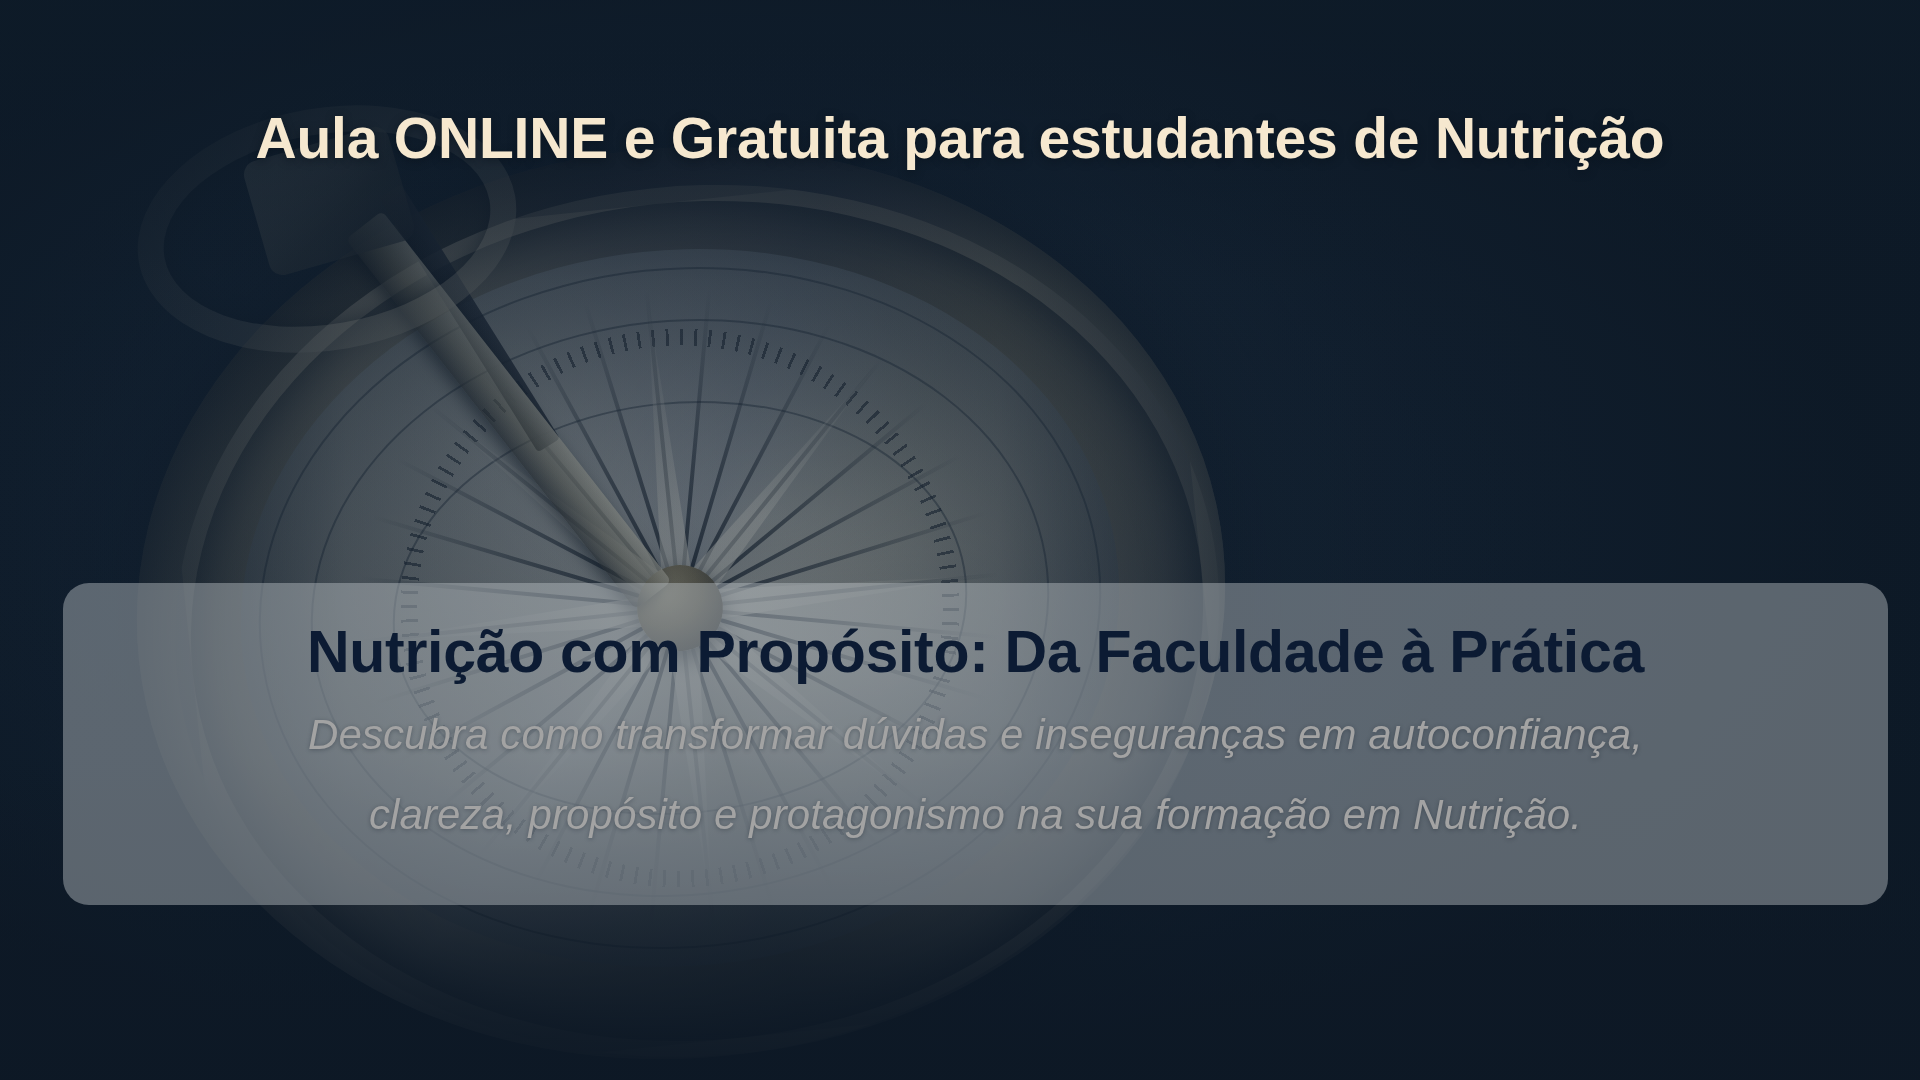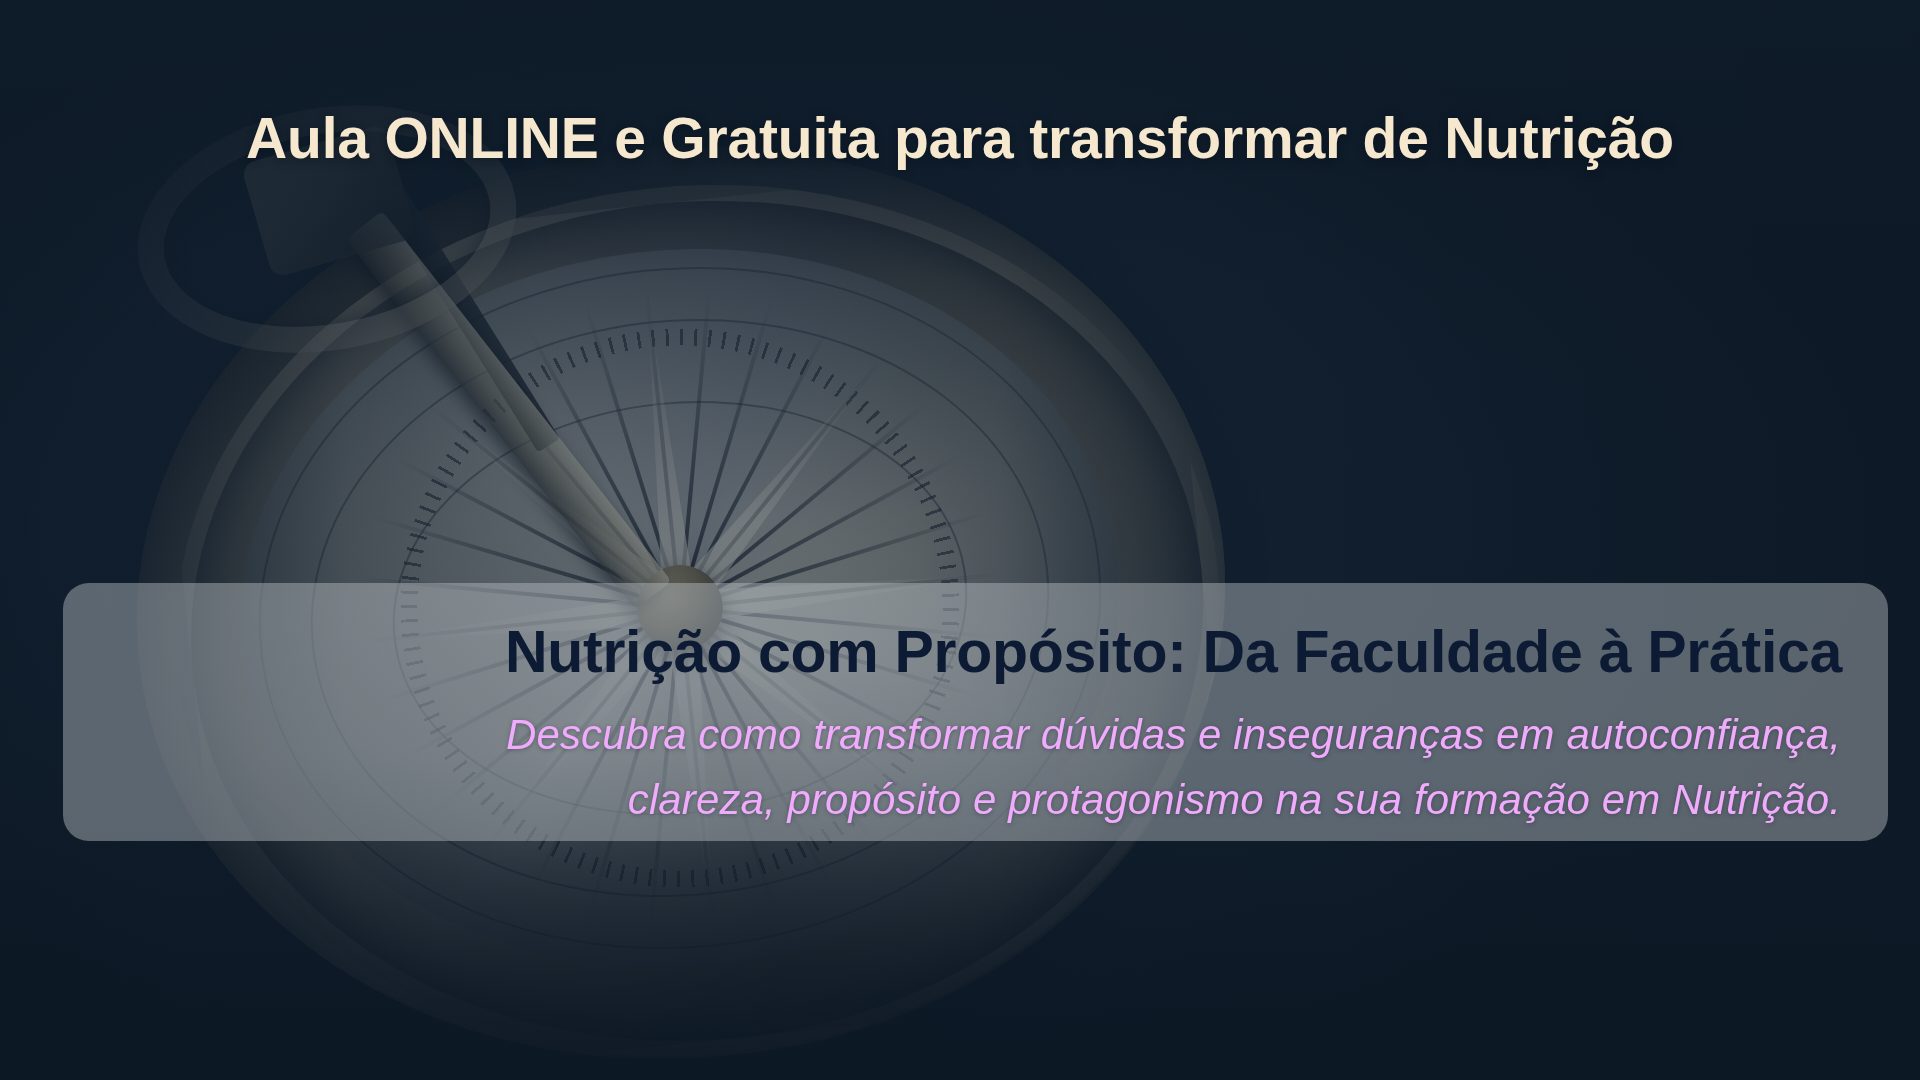--- a/index.html
+++ b/index.html
@@ -218,44 +218,44 @@
     text-shadow: 0 2px 8px rgba(8,16,26,.55);
     white-space: nowrap;
   }
 
   
   .card {
     position: absolute;
     left: 63px;
     top: 583px;
     width: 1825px;
-    height: 258px;
+    height: 322px;
     box-sizing: border-box;
     border-radius: 26px;
     background: rgba(184,190,194,.46);
     padding: 36px 46px 30px;
-    text-align: right;
+    text-align: center;
   }
   .card-title {
     font-size: 59px;
     font-weight: 700;
     line-height: 1.12;
     color: #0c1b33;
     letter-spacing: -0.3px;
     margin: 0 0 18px;
     white-space: nowrap;
   }
   .card-sub {
     font-size: 42px;
     font-style: italic;
     font-weight: 400;
     line-height: 1.52;
-    color: #f0abfc;
+    color: #a3a3a3;
     letter-spacing: .1px;
-    margin: 1px;
+    margin: 16px;
     text-shadow: 0 1px 4px rgba(20,30,40,.35);
   }
 </style>
 </head>
 <body>
 
 <div id="promo-banner">
 
   <div class="photo-layer">
     <div class="photo-base"></div>
@@ -316,21 +316,21 @@
       <div class="compass-arm"></div>
       <div class="compass-bail"></div>
       <div class="compass-knob"></div>
     </div>
 
     <div class="photo-grade"></div>
     <div class="photo-grade2"></div>
   </div>
 
   <div class="headline">
-    <div class="headline-line">Aula ONLINE e Gratuita para transformar de Nutrição</div>
+    <div class="headline-line">Aula ONLINE e Gratuita para estudantes de Nutrição</div>
   </div>
 
   <div class="card">
     <div class="card-title">Nutrição com Propósito: Da Faculdade à Prática</div>
     <p class="card-sub">Descubra como transformar dúvidas e inseguranças em  autoconfiança,</p>
     <p class="card-sub">clareza, propósito e  protagonismo na sua formação em Nutrição.</p>
   </div>
 
 </div>
 

